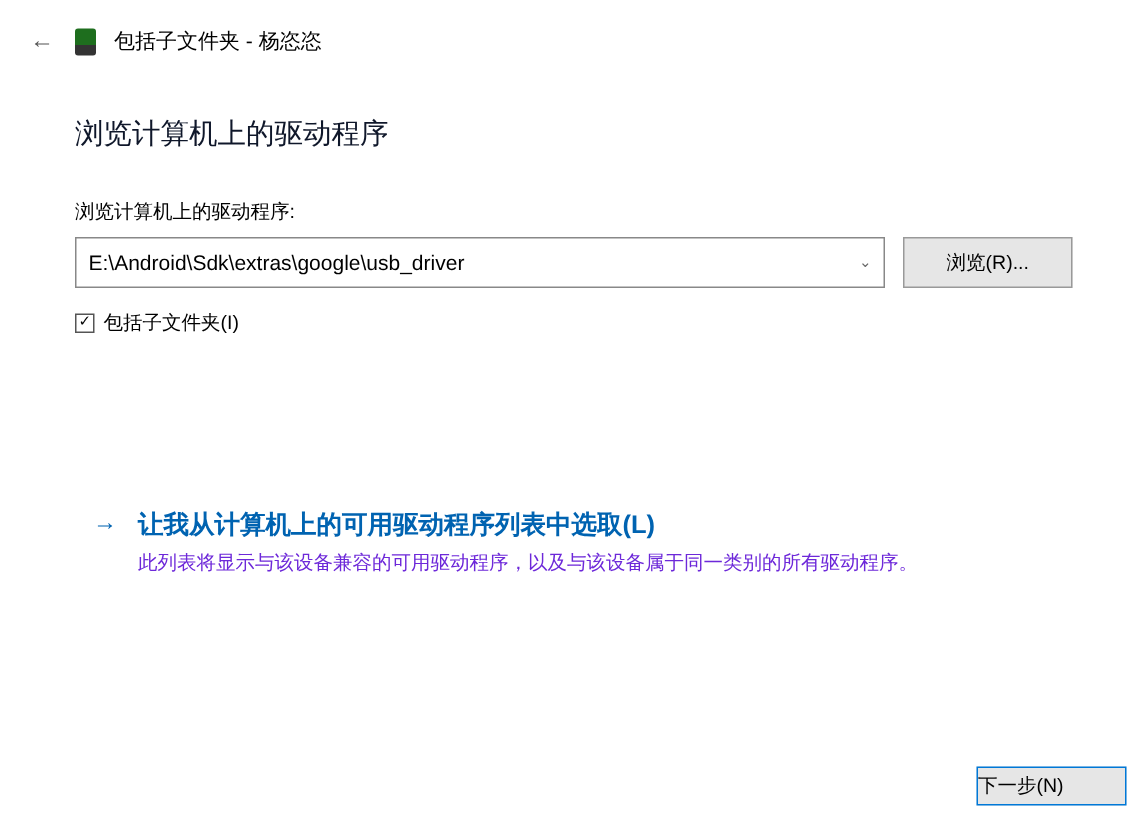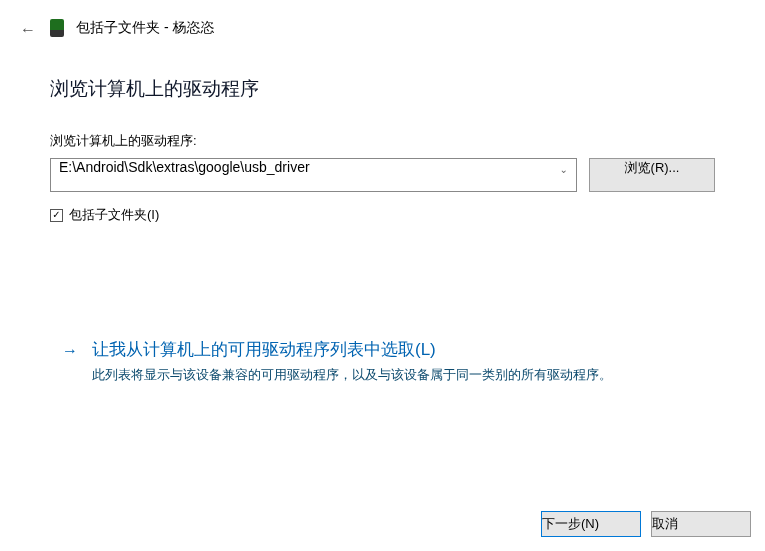--- a/index.html
+++ b/index.html
@@ -51,39 +51,40 @@
     .path-row {
       display: flex;
       gap: 12px;
       align-items: stretch;
       margin-bottom: 14px;
     }
     .path-combo {
       flex: 1;
       border: 1px solid #888;
       display: flex;
-      align-items: flex-end;
+      align-items: center;
       padding: 16px 8px;
       height: 30px;
       background: #fff;
       position: relative;
     }
     .path-combo-text {
       flex: 1;
       font-size: 14px;
     }
     .path-combo-chevron {
       font-size: 10px;
       color: #666;
     }
     .browse-btn {
-      width: 126px;
+      width: 113px;
       border: 1px solid #999;
       background: #e6e6e6;
       display: flex;
+      align-items: center;
       justify-content: center;
       cursor: pointer;
       font-size: 13px;
     }
     .checkbox-row {
       display: flex;
       align-items: center;
       gap: 6px;
       margin-top: 4px;
     }
@@ -109,23 +110,24 @@
       font-size: 16px;
       margin-top: 2px;
     }
     .option-body {
       flex: 1;
     }
     .option-title {
       color: #0063b1;
       font-size: 17px;
       margin-bottom: 4px;
+      font-weight: bold;
     }
     .option-desc {
-      color: #0c4a6e;
+      color: #6d28d9;
       font-size: 13px;
       line-height: 1.5;
     }
     .footer {
       position: absolute;
       bottom: 14px;
       right: 14px;
       display: flex;
       gap: 10px;
     }
@@ -179,16 +181,13 @@
       <div class="option-title">让我从计算机上的可用驱动程序列表中选取(L)</div>
       <div class="option-desc">此列表将显示与该设备兼容的可用驱动程序，以及与该设备属于同一类别的所有驱动程序。</div>
     </div>
   </div>
 </div>
 
 <div class="footer">
   <div class="footer-btn primary">
     <span>下一步(N)</span>
   </div>
-  <div class="footer-btn">
-    <span>取消</span>
-  </div>
 </div>
 
 </body></html>

